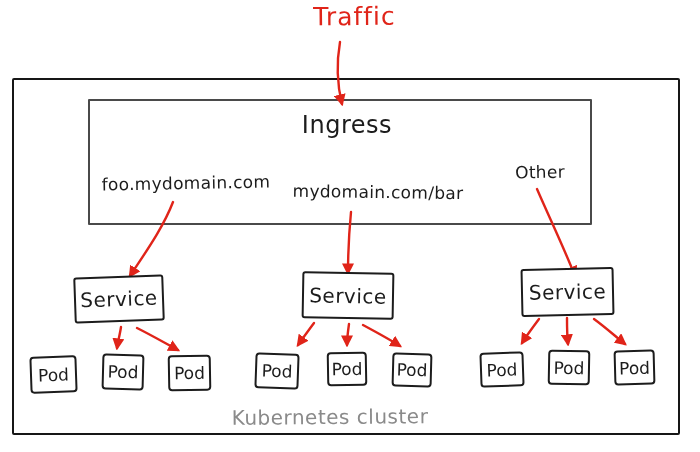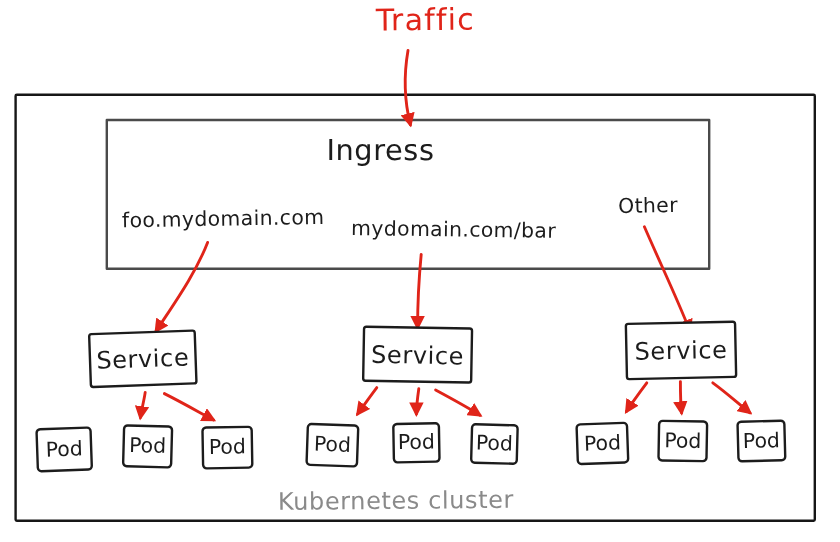--- a/index.html
+++ b/index.html
@@ -23,21 +23,21 @@
     border:2px solid #4a4a4a; border-radius:1px;
     background:#ffffff;
   }
 
   .traffic-label {
     left:277px; top:2px; width:155px; text-align:center;
     font-size:25px; letter-spacing:1px; color:#e02419;
     transform:rotate(-0.5deg);
   }
   .ingress-title {
-    left:272px; top:111px; width:120px; text-align:left;
+    left:272px; top:111px; width:120px; text-align:right;
     font-size:24px; letter-spacing:0.5px;
   }
   .rule { font-size:17px; letter-spacing:0.3px; white-space:nowrap; }
   .rule-foo   { left:96px;  top:173px; width:180px; text-align:center; transform:rotate(-1deg); }
   .rule-bar   { left:288px; top:182px; width:180px; text-align:center; transform:rotate(0.8deg); }
   .rule-other { left:500px; top:162px; width:80px;  text-align:center; transform:rotate(-1deg); }
 
   .node {
     display:flex; align-items:center; justify-content:center;
     border:2.3px solid #1c1c1c; border-radius:3px; background:#ffffff;

